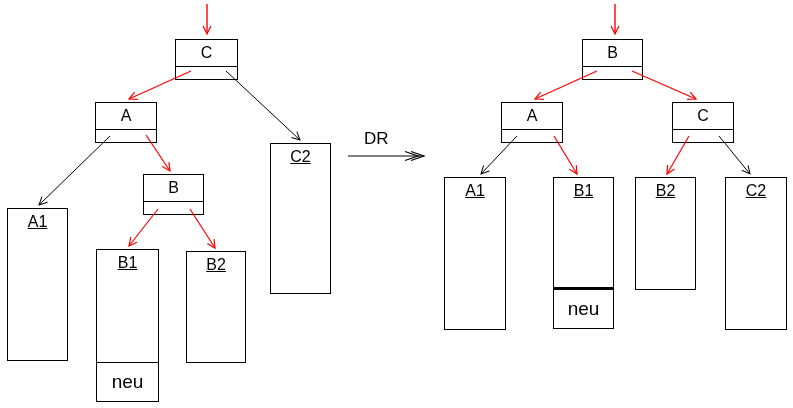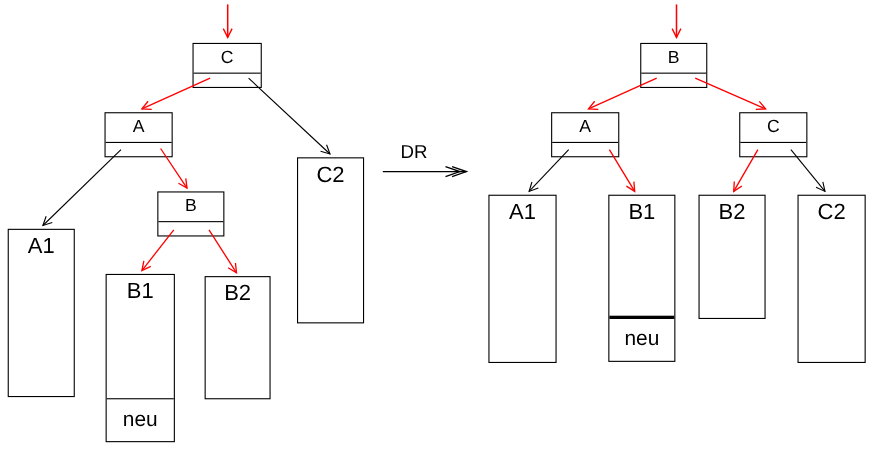--- a/index.html
+++ b/index.html
@@ -32,22 +32,23 @@
     display: flex;
     align-items: center;
     justify-content: center;
     font-size: 16px;
     line-height: 1;
   }
   .node .node-strip { height: 12px; }
   .leaf .leaf-label {
     padding-top: 3px;
     text-align: center;
-    font-size: 20px;
+    font-size: 16px;
     line-height: 1.2;
+    text-decoration: underline;
   }
   .leaf .leaf-top {
     box-sizing: border-box;
   }
   .leaf .divider-thin { height: 0; border-top: 1px solid #000000; }
   .leaf .divider-thick { height: 0; border-top: 3px solid #000000; }
   .leaf .leaf-neu {
     display: flex;
     align-items: center;
     justify-content: center;

